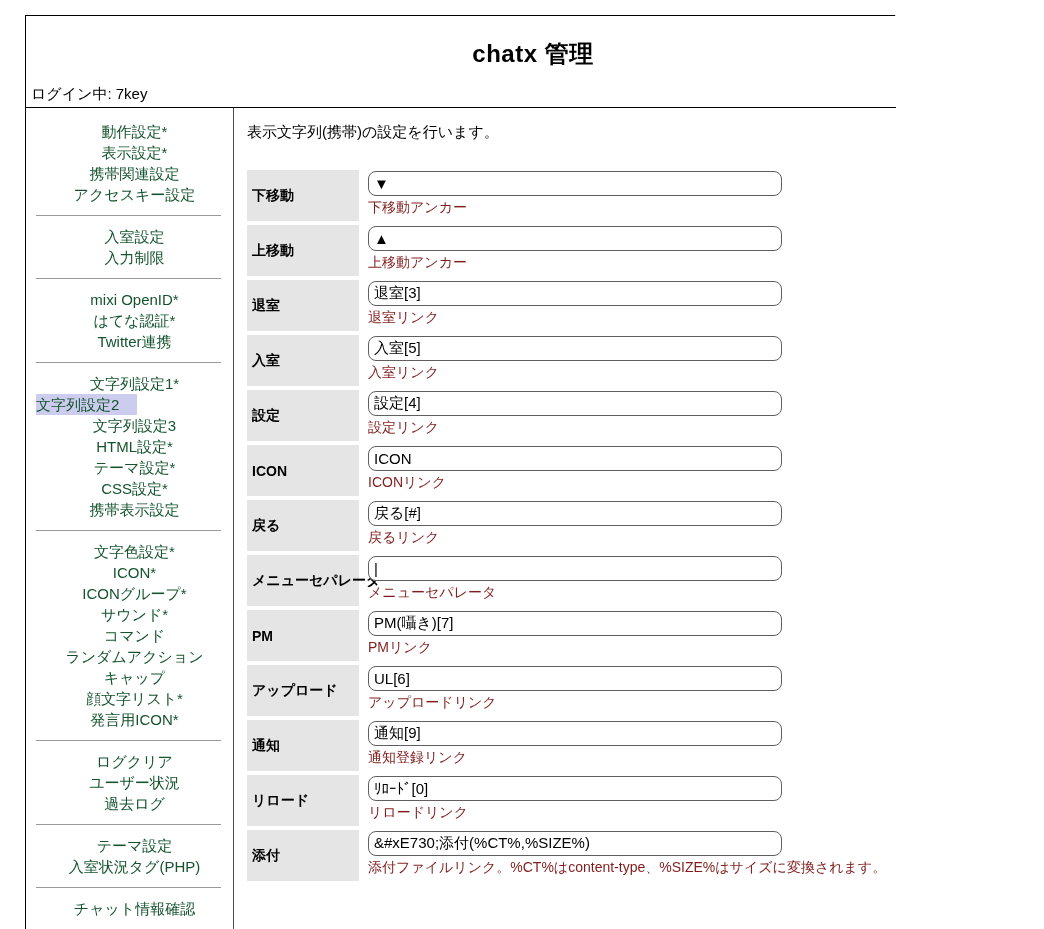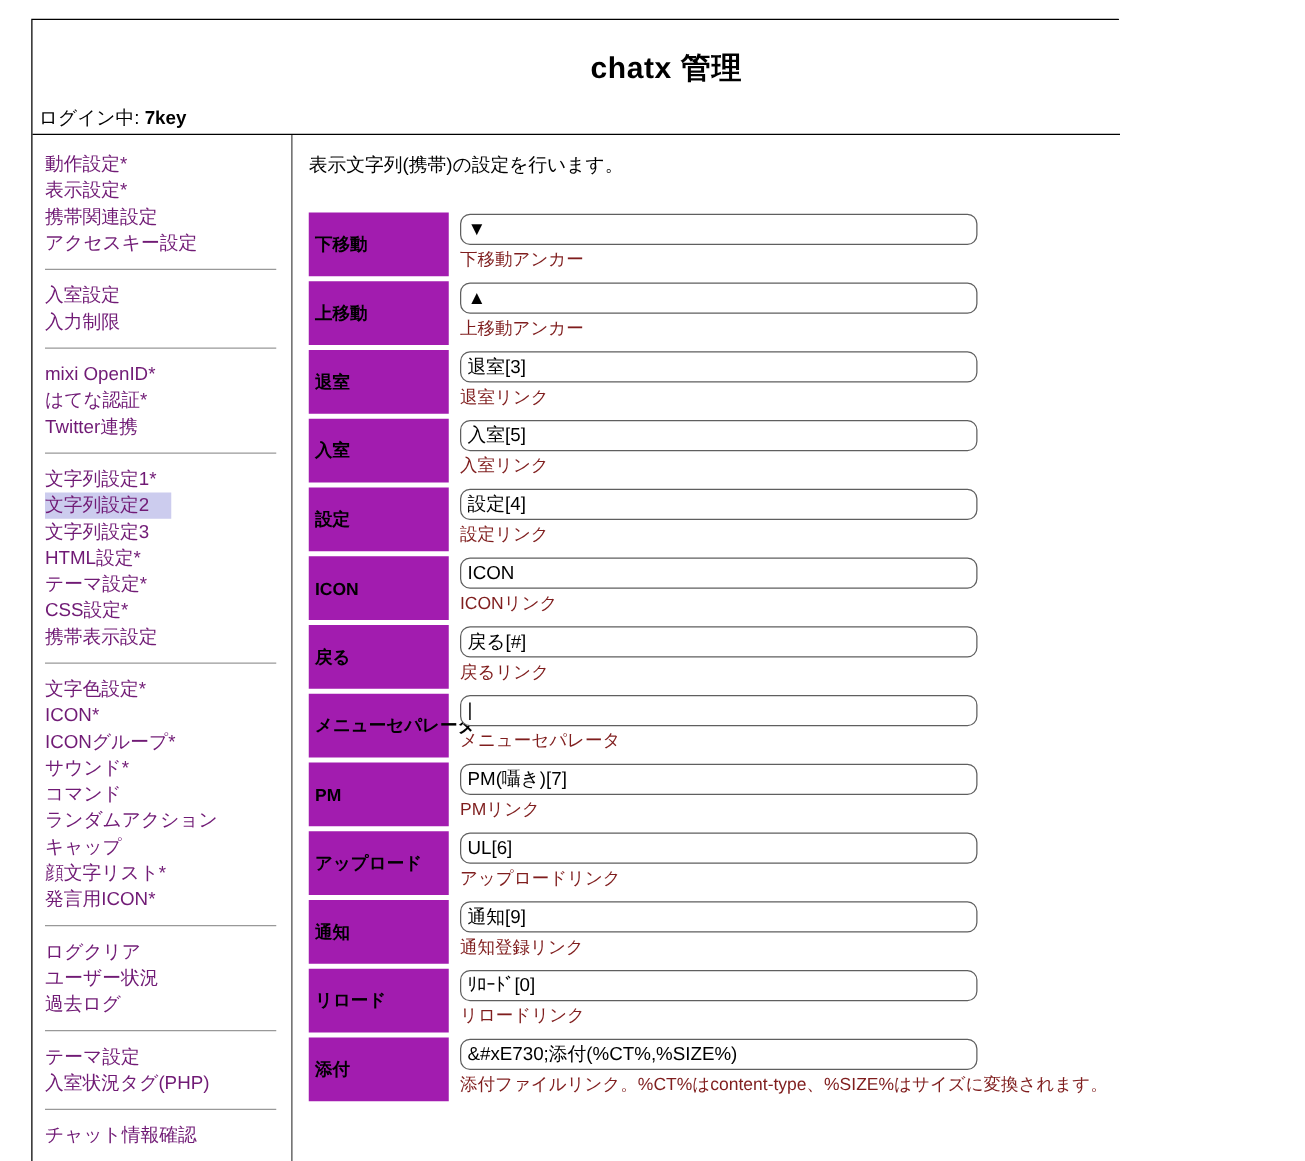--- a/index.html
+++ b/index.html
@@ -2,31 +2,31 @@
 <html lang="ja"><head>
 <meta charset="utf-8">
 <style>
   html,body { margin:0; padding:0; background:#ffffff; }
   body { font-family:"Liberation Sans", sans-serif; color:#000; }
   .page { position:relative; width:896px; height:929px; overflow:hidden; background:#fff;border-radius:21px; }
   .frame { position:absolute; left:25px; top:15px; width:1016px; height:1100px;
            border:1px solid #000; box-sizing:border-box; background:#fff; }
   .app-title { font-size:24px; font-weight:bold; text-align:center; padding-top:22px; letter-spacing:0.5px; }
   .login-line { font-size:15px; padding:15px 4px 3px 5px; border-bottom:1px solid #000; }
-  .login-user { font-weight:bold; }
+  .login-user { font-weight:normal; }
   .cols { display:flex; align-items:stretch; min-height:1000px; }
   .sidebar { flex:0 0 208px; width:208px; box-sizing:border-box; border-right:1px solid #4a4a4a;
              padding:13px 0 20px 10px; font-size:15px; line-height:21px; }
-  .nav-link { display:block; color:#701a75; text-decoration:none; white-space:nowrap; cursor:pointer; }
+  .nav-link { display:block; color:#14532d; text-decoration:none; white-space:nowrap; cursor:pointer;text-align:center; }
   .nav-link.active { display:inline-block; background:#ccccee; padding-right:18px; }
   .nav-sep { border:none; border-top:1px solid #999; margin:10px 12px 10px 0; height:0; }
   .main { flex:1 1 auto; padding:12px 8px 0 13px; font-size:15px; }
   .intro { margin:3px 0 28px 0; }
   .srow { display:flex; margin-bottom:4px; }
-  .srow-label { flex:0 0 112px; width:112px; box-sizing:border-box; background:#a21caf;
+  .srow-label { flex:0 0 112px; width:112px; box-sizing:border-box; background:#e5e5e5;
                 display:flex; align-items:center; padding-left:5px; min-height:51px;
                 font-weight:bold; font-size:14px; white-space:nowrap; }
   .srow-body { margin-left:9px; }
   .setting-input { display:block; width:414px; height:25px; box-sizing:border-box;
                    border:1px solid #5f5f5f; border-radius:8px; padding:0 5px; margin-top:1px;
                    font-size:15px; font-family:inherit; color:#000; background:#fff; }
   .srow-help { font-size:14px; color:#7f1d1d; margin-top:3px; line-height:17px; white-space:nowrap; }
 </style>
 </head>
 <body>

